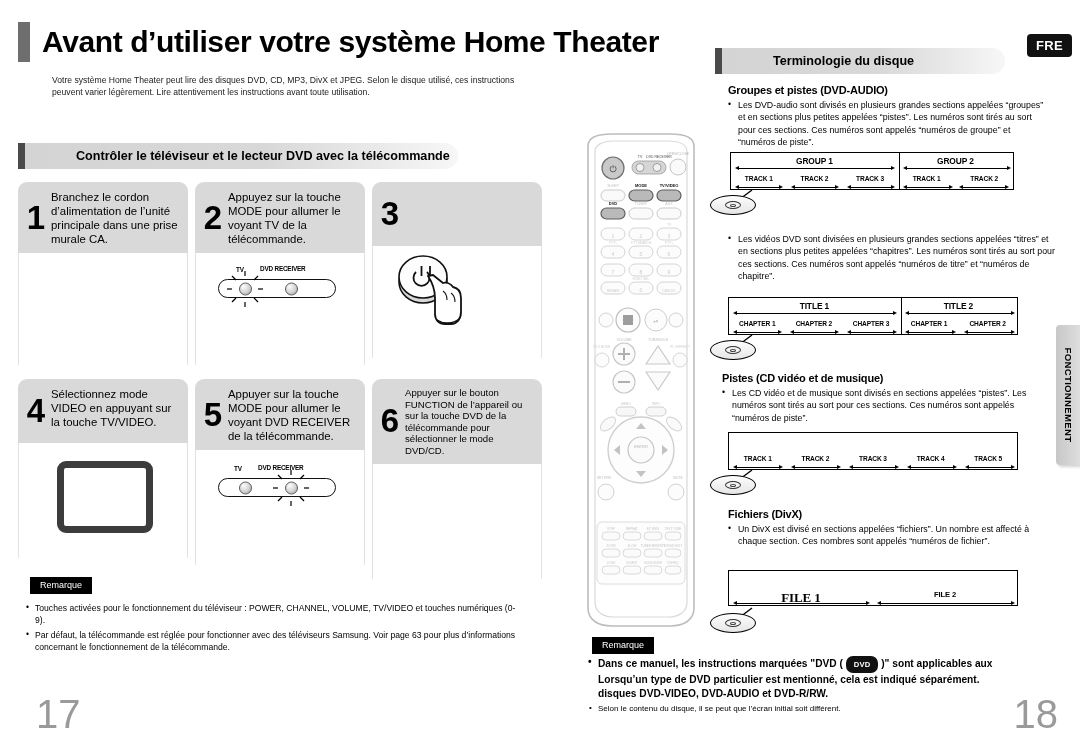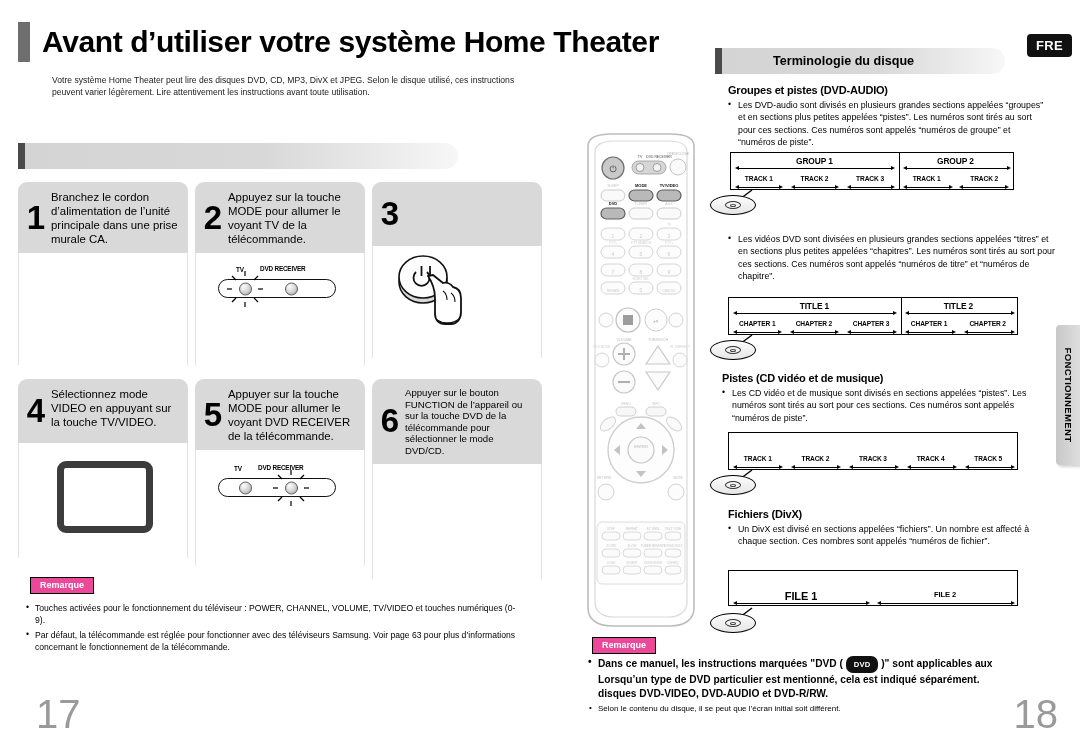--- a/index.html
+++ b/index.html
@@ -88,22 +88,22 @@
 
   
   .tvbox {
     position: absolute;
     width: 96px; height: 72px;
     border: 7px solid #3c3c3c; border-radius: 9px; background: #fff;
   }
 
   
   .remarque-tag {
-    display: inline-block; background: #ec4899; color: #fff;
-    font-size: 9px; font-weight: bold; padding: 2.5px 9px;
+    display: inline-block; background: #000000; color: #fff;
+    font-size: 9px; font-weight: normal; padding: 2.5px 9px;
     border: 1.6px solid #000;
   }
   .note-list { font-size: 8.6px; line-height: 12.4px; }
   .note-list li { list-style: none; position: relative; padding-left: 9px; margin-top: 2px; }
   .note-list li:before { content: "\2022"; position: absolute; left: 0; top: -1px; }
 
   
   .fre-tag {
     position: absolute; right: 8px; top: 34px;
     background: #111; color: #fff; font-weight: bold; font-size: 13px;
@@ -180,20 +180,21 @@
   <div class="main-title-wrap">
     <div class="main-title-bar"></div>
     <div class="main-title">Avant d’utiliser votre système Home Theater</div>
   </div>
 
   <div class="intro">Votre système Home Theater peut lire des disques DVD, CD, MP3, DivX et JPEG. Selon le disque utilisé, ces instructions peuvent varier légèrement. Lire attentivement les instructions avant toute utilisation.</div>
 
   <div class="sec-head" style="position:absolute;left:18px;top:143px;width:440px;">
     <div class="bar"></div>
     <div class="bg" style="width:433px;"></div>
+    <div class="txt" style="font-size:12.6px;">Contrôler le téléviseur et le lecteur DVD avec la télécommande</div>
   </div>
 
   <div class="steps">
 
     <div class="step-col" style="left:0px;width:170px;">
       <div class="step-head">
         <div class="step-num">1</div>
         <div class="step-txt">Branchez le cordon d’alimentation de l’unité principale dans une prise murale CA.</div>
       </div>
       <div class="step-body"></div>
@@ -630,21 +631,21 @@
   </div>
 
   <div style="position:absolute;left:168px;top:508px;width:330px;">
     <div class="sub-head">Fichiers (DivX)</div>
     <div class="body-p" style="margin-top:3px;">Un DivX est divisé en sections appelées “fichiers”. Un nombre est affecté à chaque section. Ces nombres sont appelés “numéros de fichier”.</div>
   </div>
 
   <div class="diagram" style="position:absolute;left:168px;top:570px;width:290px;height:36px;">
     <div style="height:16px;"></div>
     <div style="display:flex;height:20px;">
-      <div class="diag-cell major" style="width:145px;font-size:11px;">FILE 1</div>
+      <div class="diag-cell major" style="width:145px;font-size:13px;font-family:Liberation Serif, serif;">FILE 1</div>
       <div class="diag-cell major" style="width:145px;font-size:7.6px;">FILE 2</div>
     </div>
     <div class="arrowline" style="left:4px;width:137px;top:30px;bottom:auto;">
         <i class="lft"></i>
         <i class="rgt"></i>
       </div>
     <div class="arrowline" style="left:148px;width:138px;top:30px;bottom:auto;">
         <i class="lft"></i>
         <i class="rgt"></i>
       </div>

